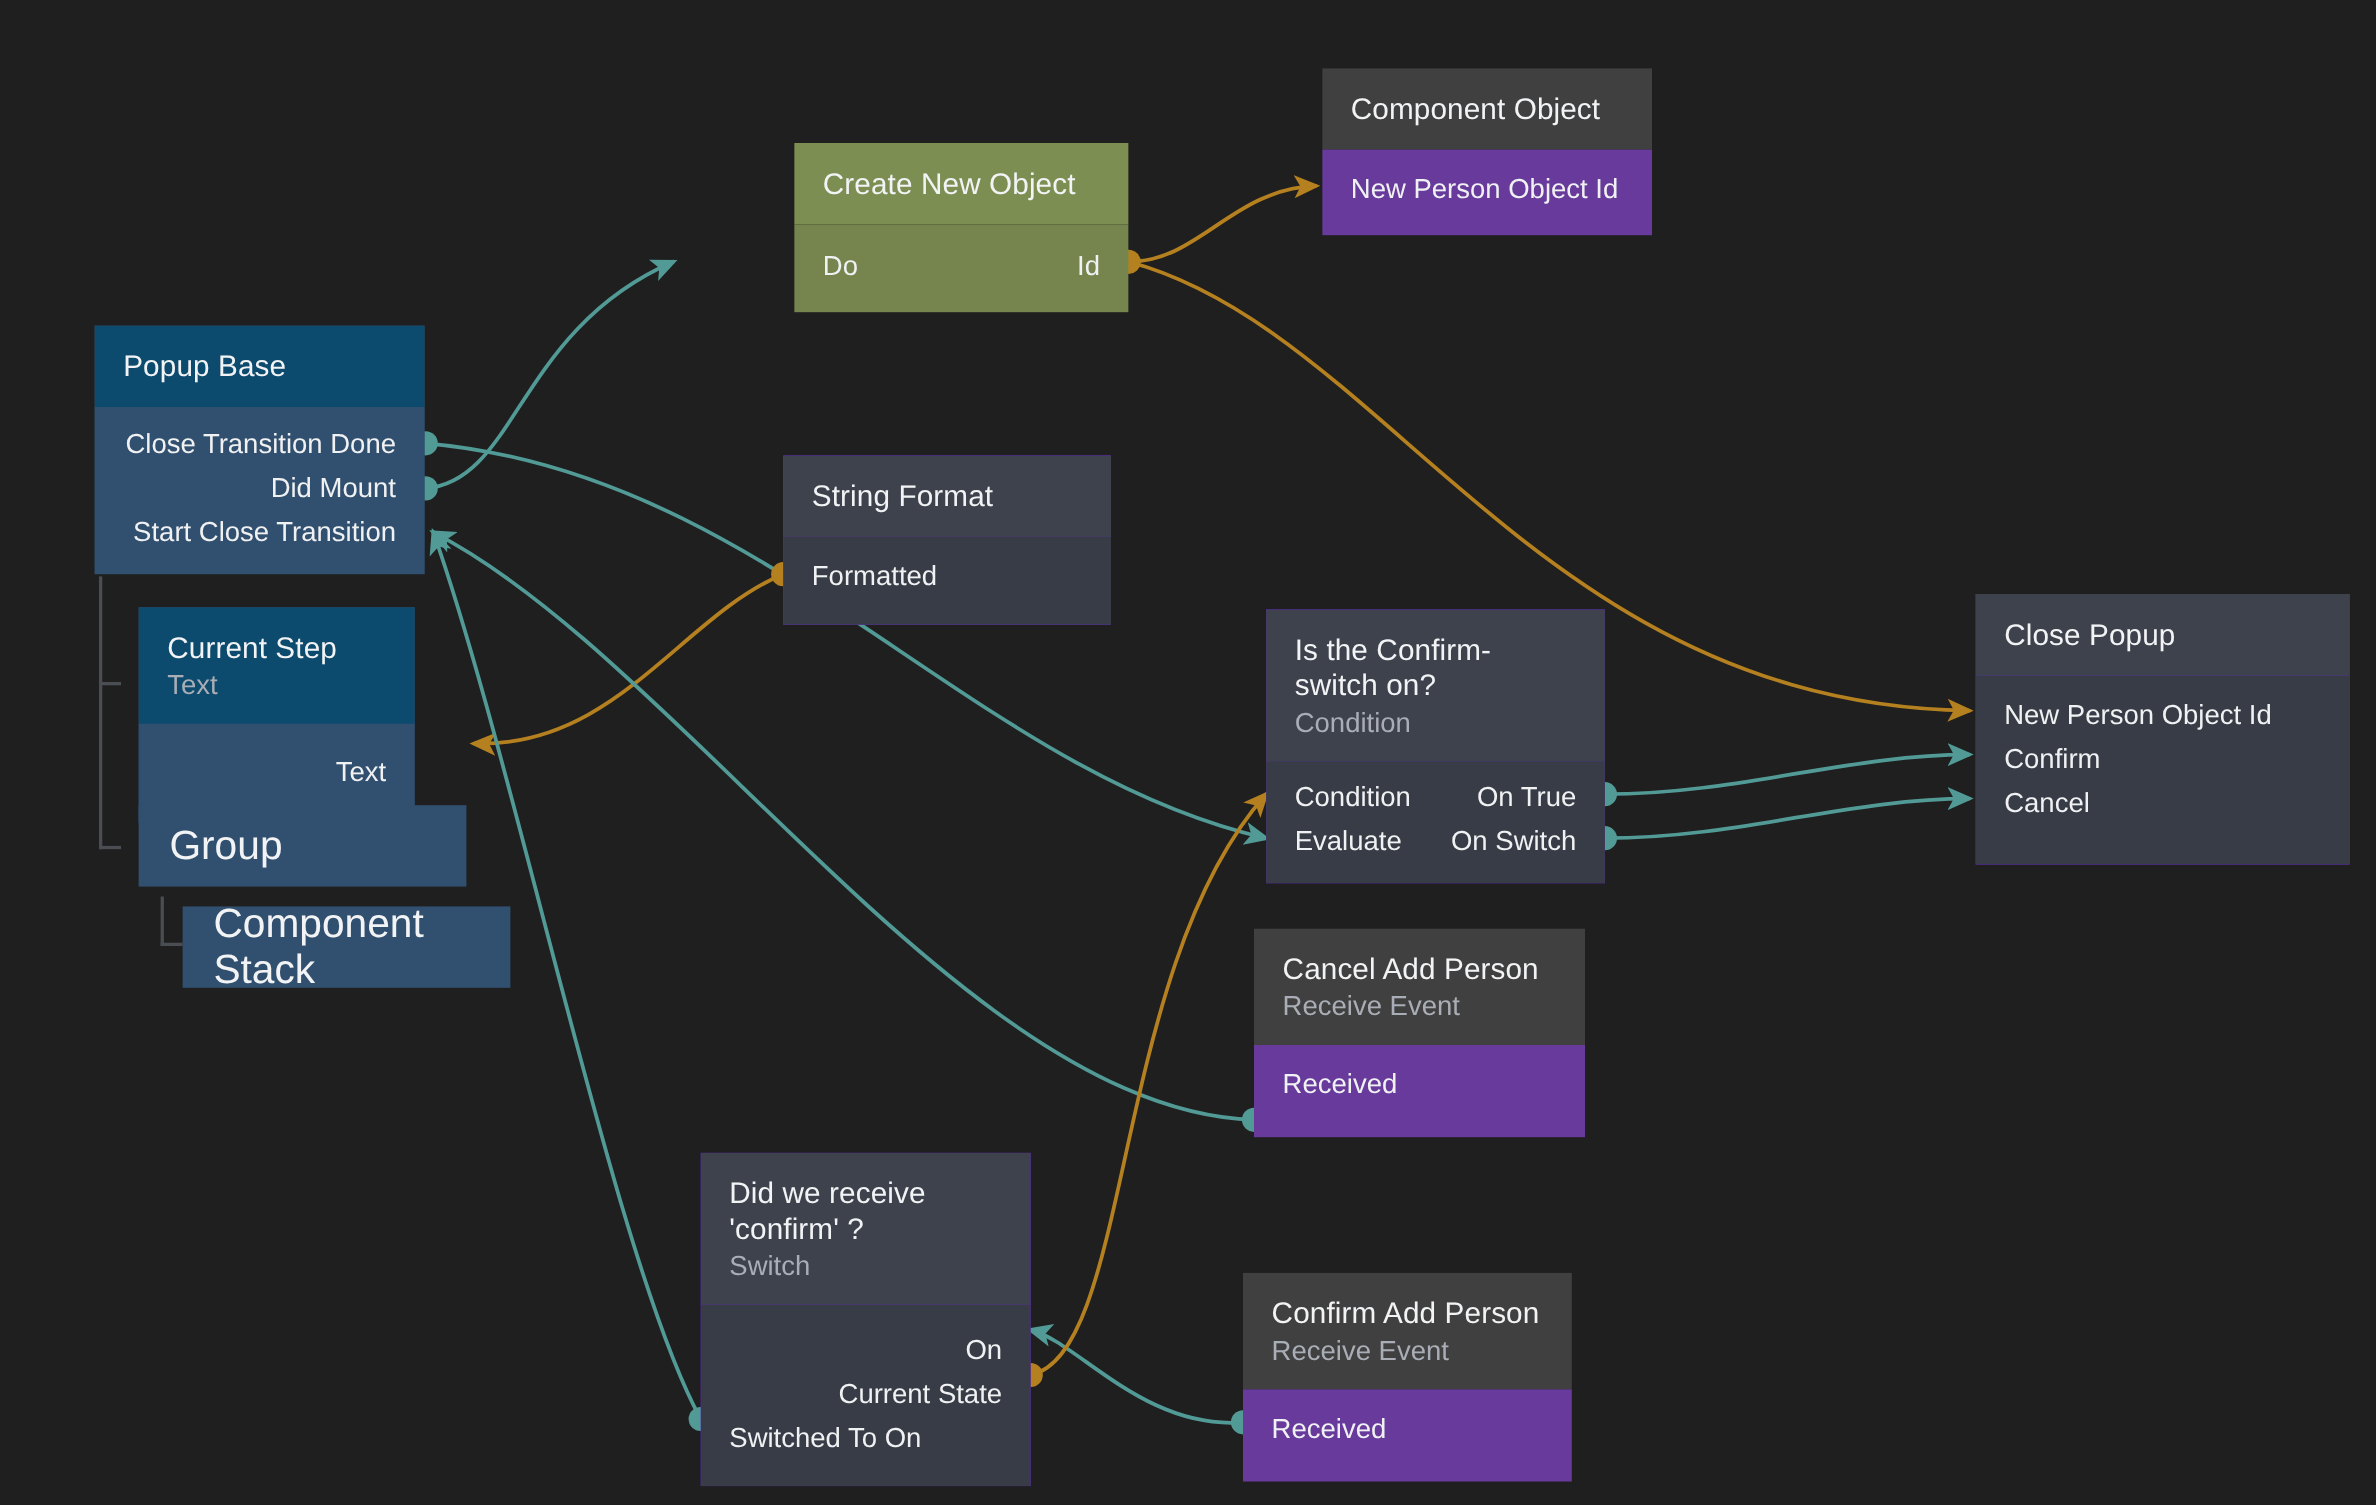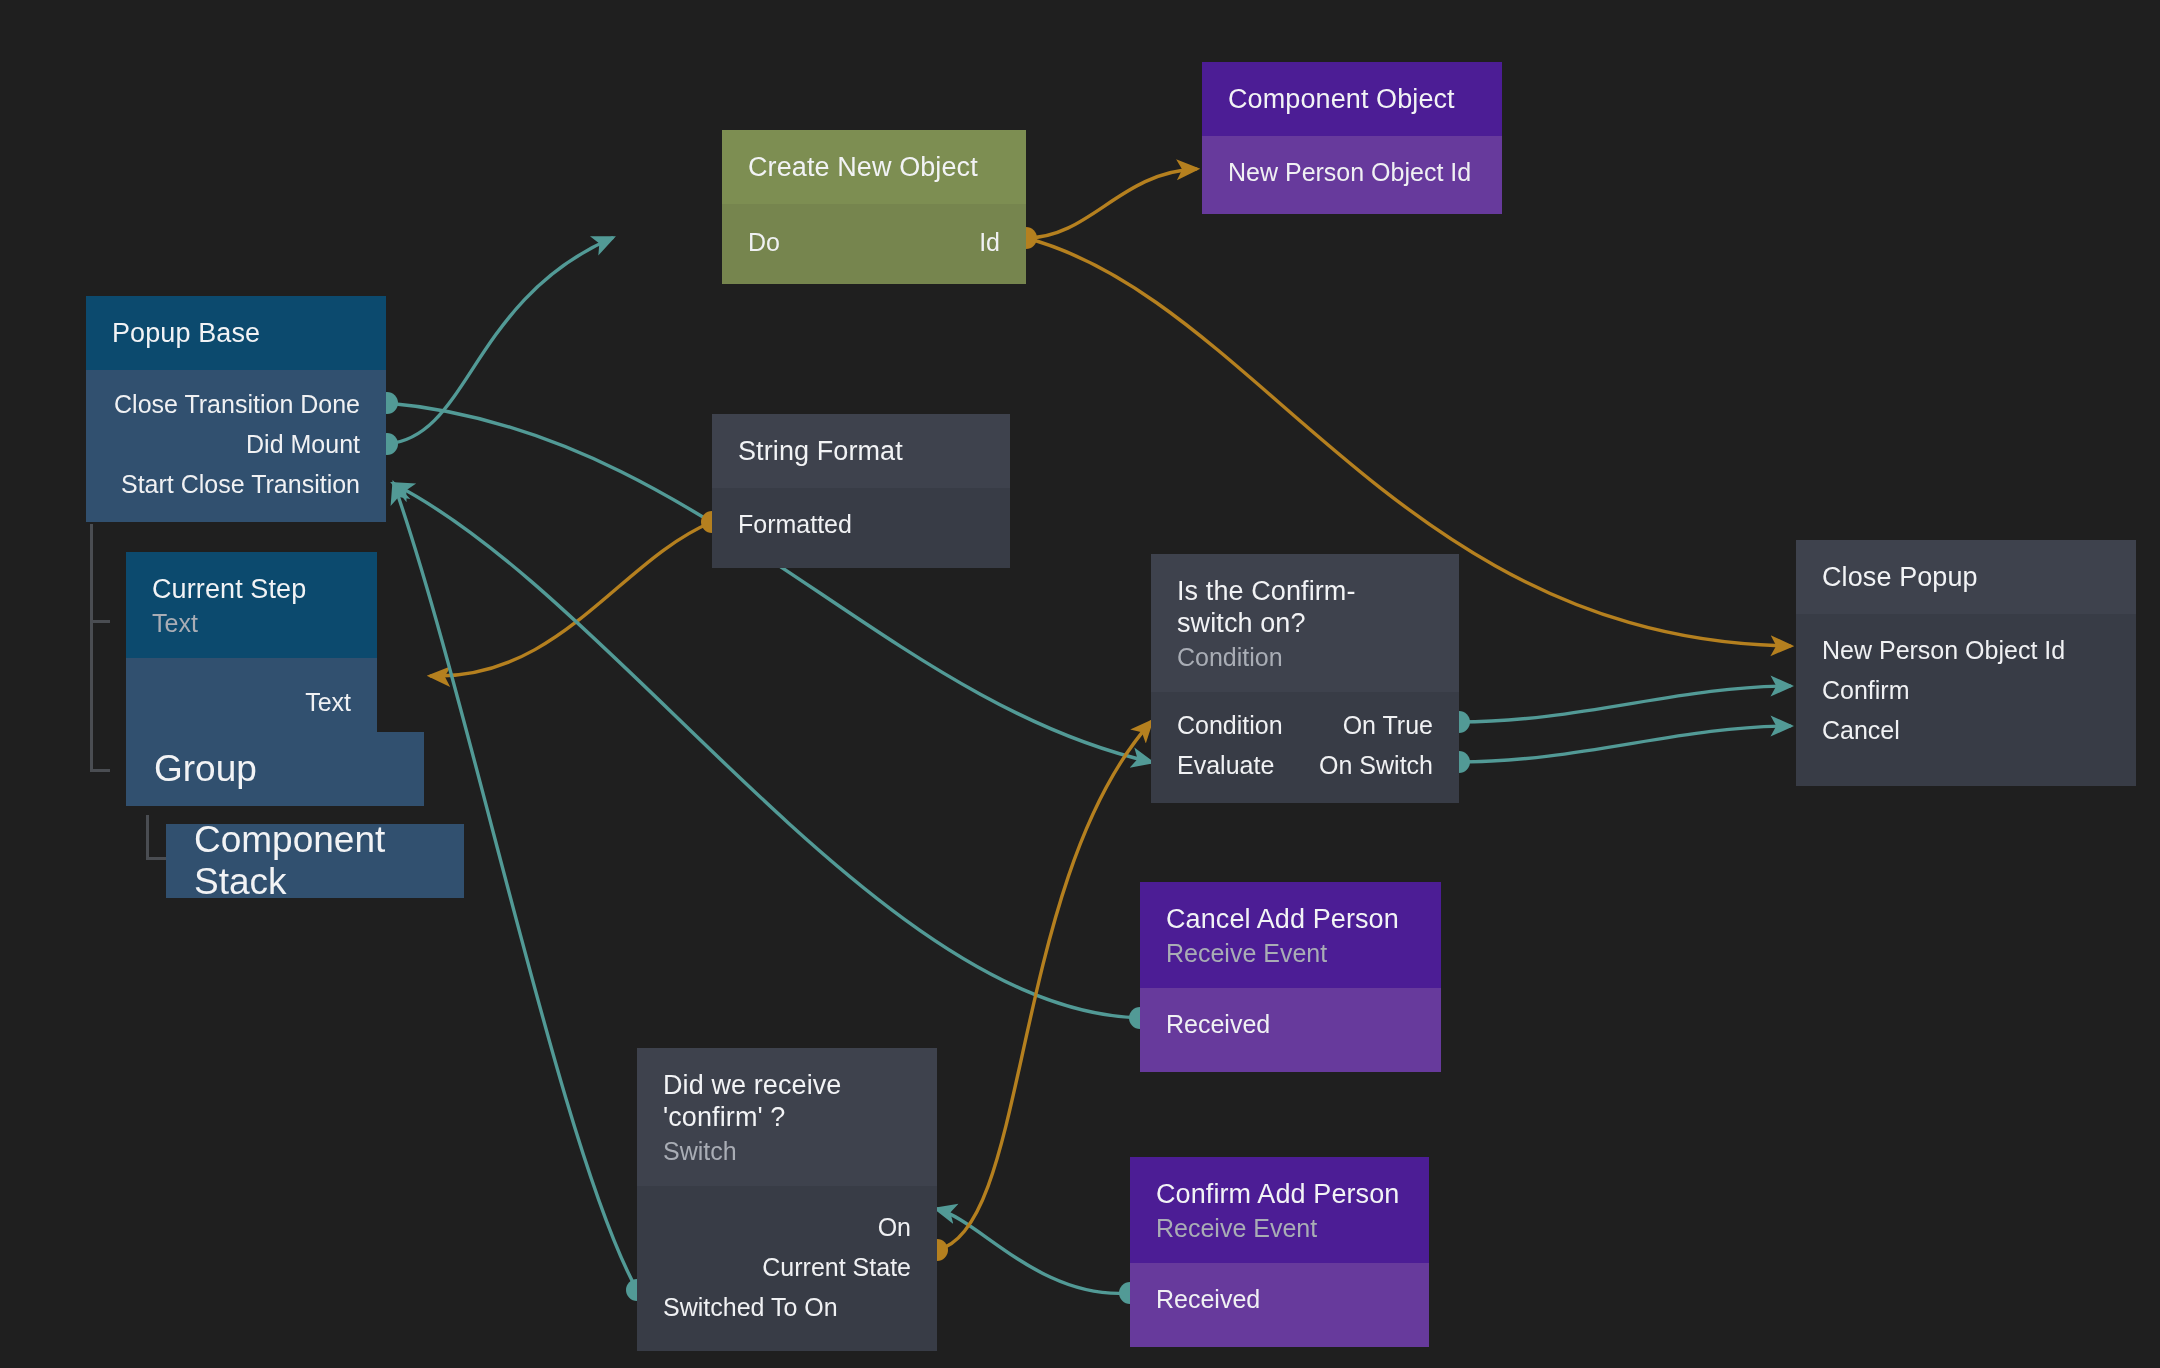--- a/index.html
+++ b/index.html
@@ -75,21 +75,21 @@
   }
 
   
   .n-blue  .node-head { background: #0c4a6e; }
   .n-blue  .node-body { background: #31506f; }
   .n-blue              { background: #31506f; }
 
   .n-green .node-head { background: #7d8e52; }
   .n-green .node-body { background: #76854e; }
 
-  .n-purple .node-head { background: #4c1d95; }
+  .n-purple .node-head { background: #404040; }
   .n-purple .node-body { background: #673a9c; }
 
   .n-gray  .node-head { background: #3e424d; }
   .n-gray  .node-body { background: #383c46; }
   .n-gray               { background: #6d28d9; }
 
   
   .plain {
     box-sizing: border-box;
     display: flex;
@@ -239,21 +239,21 @@
     <div class="node-head">
       <div class="node-title">Close Popup</div>
     </div>
     <div class="node-body" style="padding-top:16px; padding-bottom:36px;">
       <div class="port left">New Person Object Id</div>
       <div class="port left">Confirm</div>
       <div class="port left">Cancel</div>
     </div>
   </div>
 
-  <div class="node n-purple" style="left:1140px; top:882px; width:301px;">
+  <div class="node n-purple" style="left:1140px; top:844px; width:301px;">
     <div class="node-head">
       <div class="node-title">Cancel Add Person</div>
       <div class="node-subtitle">Receive Event</div>
     </div>
     <div class="node-body" style="padding-top:16px; padding-bottom:28px;">
       <div class="port left">Received</div>
     </div>
   </div>
 
   <div class="node n-purple" style="left:1130px; top:1157px; width:299px;">

